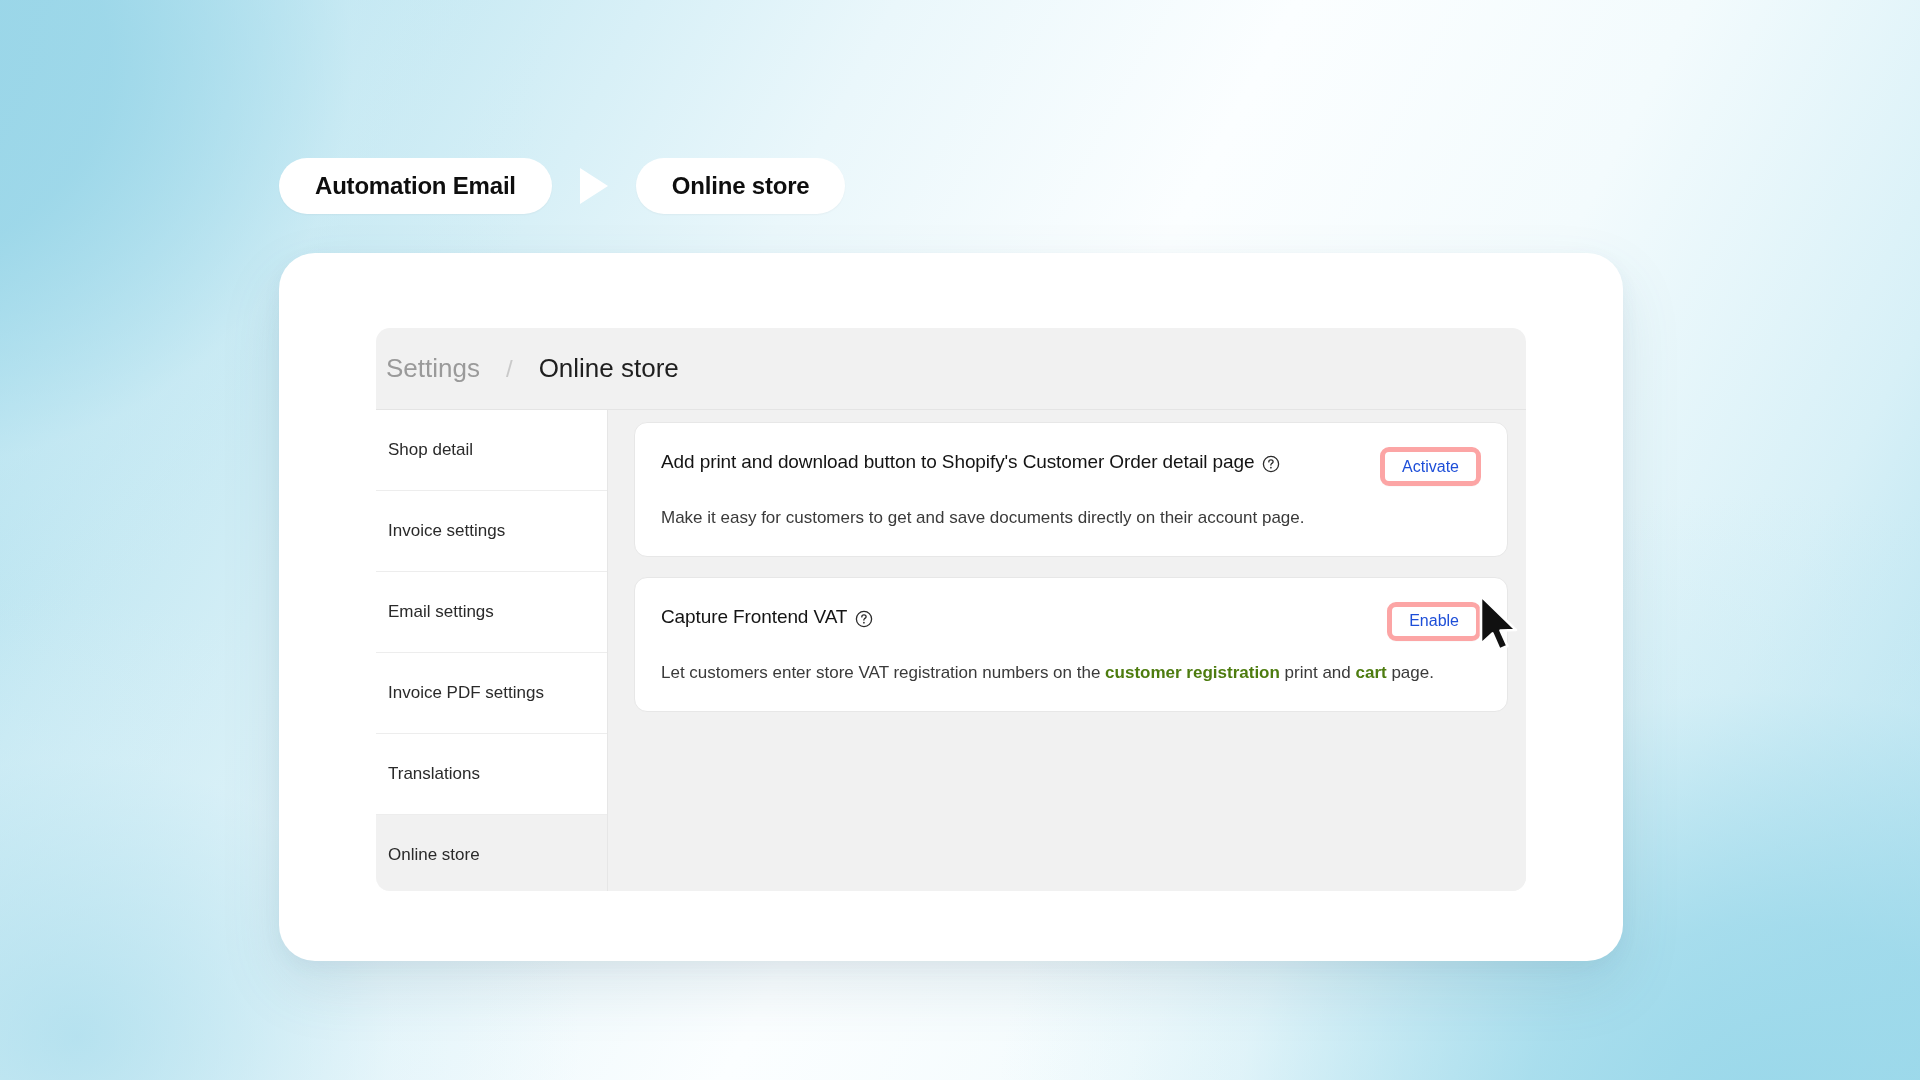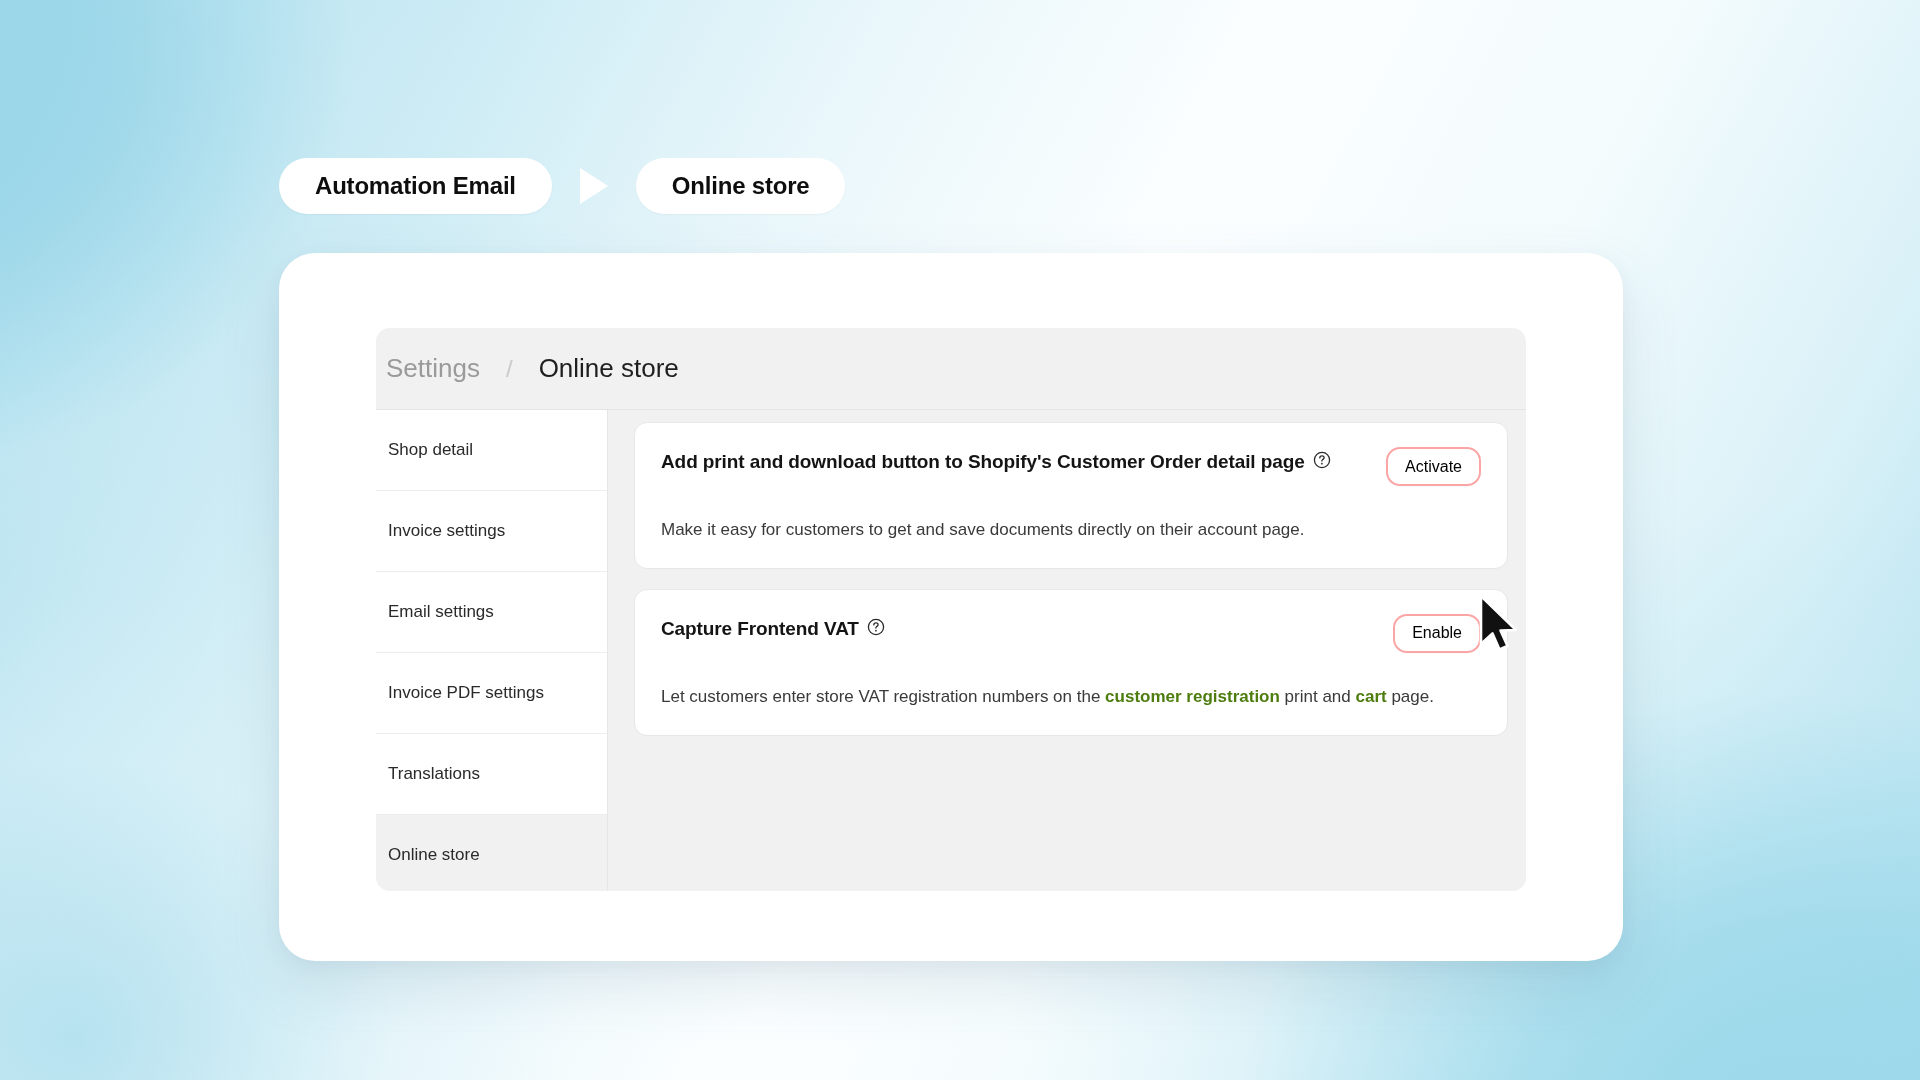--- a/index.html
+++ b/index.html
@@ -146,50 +146,50 @@
     box-sizing: border-box;
   }
   .card-top {
     display: flex;
     align-items: flex-start;
     justify-content: space-between;
     gap: 20px;
   }
   .card-title {
     font-size: 19px;
-    font-weight: bold;
+    font-weight: normal;
     color: #141414;
     letter-spacing: -0.1px;
     display: flex;
-    align-items: flex-start;
+    align-items: flex-end;
     gap: 8px;
     padding-top: 4px;
   }
   .help-icon {
     display: inline-flex;
     width: 18px;
     height: 18px;
     flex: 0 0 18px;
     cursor: pointer;
   }
   .card-desc {
-    margin-top: 33px;
+    margin-top: 21px;
     font-size: 17px;
     color: #3a3a3a;
     line-height: 1.35;
   }
   .card-desc b { font-weight: bold; color: #4d7c0f; }
   .card-btn {
     background: #ffffff;
-    border: 2px solid #fca5a5;
-    border-radius: 14px;
+    border: 5px solid #fca5a5;
+    border-radius: 9px;
     height: 39px;
     padding: 0 17px;
     font-size: 16px;
-    color: #000000;
+    color: #1d4ed8;
     font-family: "Liberation Sans", sans-serif;
     cursor: pointer;
     white-space: nowrap;
     box-shadow: 0 1px 0 rgba(0,0,0,0.02);
   }
 
   
   #cursor {
     position: absolute;
     left: 1478px;

